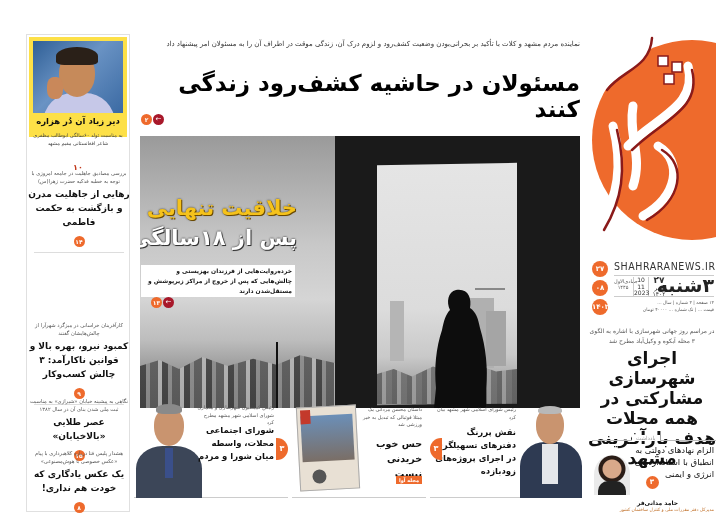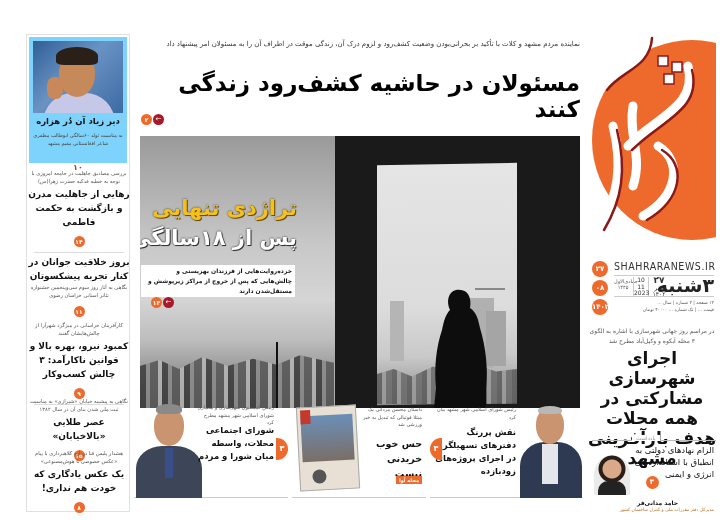--- a/index.html
+++ b/index.html
@@ -63,21 +63,21 @@
   #photo .crane { position: absolute; left: 335px; top: 152px; width: 30px; height: 2px; background: #888; }
   #photo .woman { position: absolute; left: 288px; top: 152px; width: 62px; height: 120px; }
   #photo .pole { position: absolute; left: 136px; top: 206px; width: 2px; height: 66px; background: #111; }
   #photo .title1 { position: absolute; right: 283px; top: 60px; font-size: 21px; font-weight: bold; color: #f5c21b; text-shadow: 1px 1px 0 #6b4a00, 0 0 2px #333; white-space: nowrap; }
   #photo .title2 { position: absolute; right: 283px; top: 90px; font-size: 21px; font-weight: bold; color: #fff; text-shadow: 1px 1px 0 #333, 0 0 2px #000; white-space: nowrap; }
   #photo .lead { position: absolute; right: 285px; top: 129px; width: 154px; background: #fff; font-size: 6px; font-weight: bold; line-height: 10px; padding: 1px 3px; color: #111; text-align: right; }
   #photo .ref { position: absolute; left: 11px; top: 161px; direction: ltr; }
 
   
   #left-col { left: 26px; top: 34px; width: 104px; height: 478px; background: #fff; border: 1px solid #e0e0e0; }
-  #feature { position: absolute; left: 2px; top: 2px; width: 98px; height: 126px; background: #7dd3fc; }
+  #feature { position: absolute; left: 2px; top: 2px; width: 98px; height: 100px; background: #fde047; }
   #feature .portrait { position: absolute; left: 4px; top: 4px; width: 90px; height: 72px; background: linear-gradient(135deg, #2f5f96, #6a93c4 45%, #3b6aa3); overflow: hidden; }
   #feature .portrait .face { position: absolute; left: 26px; top: 12px; width: 36px; height: 44px; border-radius: 45% 45% 50% 50%; background: #c68a5a; }
   #feature .portrait .hair { position: absolute; left: 23px; top: 6px; width: 42px; height: 18px; border-radius: 50% 50% 20% 20%; background: #2a2018; }
   #feature .portrait .shirt { position: absolute; left: 10px; top: 52px; width: 72px; height: 30px; border-radius: 30px 30px 0 0; background: #c6c8e8; }
   #feature .portrait .hand { position: absolute; left: 14px; top: 36px; width: 16px; height: 22px; border-radius: 40%; background: #c9885a; }
   #feature .name { position: absolute; left: 0; top: 79px; width: 98px; text-align: center; font-size: 8.5px; font-weight: bold; color: #111; }
   #feature .desc { position: absolute; left: 2px; top: 94px; width: 94px; text-align: center; font-size: 5px; line-height: 8px; color: #444; }
   #feature .pg-wrap { position: absolute; left: 0; top: 118px; width: 98px; text-align: center; }
   #feature .pg { background: transparent; color: #c2391b; font-size: 8px; }
   .story { position: absolute; left: 0; width: 104px; text-align: center; }
@@ -187,21 +187,21 @@
   <div class="sky-right"></div>
   <div class="tower1"></div>
   <div class="tower2"></div>
   <div class="tower3"></div>
   <div class="crane"></div>
   <div class="city-r"></div>
   <div class="pole"></div>
   <svg class="woman" viewBox="0 0 62 120">
     <path d="M28 2 C40 0, 44 10, 42 20 C48 24, 50 30, 52 40 C58 60, 60 80, 58 100 L58 120 L6 120 L8 100 C6 80, 8 60, 14 42 C16 32, 18 26, 22 22 C18 14, 20 4, 28 2 Z" fill="#0d0d0d"></path>
   </svg>
-  <div class="title1">تراژدی تنهایی</div>
+  <div class="title1">خلاقیت تنهایی</div>
   <div class="title2">پس از ۱۸سالگی</div>
   <div class="lead">خرده‌روایت‌هایی از فرزندان بهزیستی و چالش‌هایی که پس از خروج از مراکز زیرپوشش و مستقل‌شدن دارند</div>
   <div class="ref refs">
     <span class="pg">۱۳</span>
     <span class="arrow">←</span>
   </div>
 </div>
 
 <div id="left-col" class="abs">
   <div id="feature">
@@ -216,25 +216,20 @@
     <div class="pg-wrap"><span class="pg">۱۰</span></div>
   </div>
 
   <div class="story" style="top:134px">
     <div class="kicker">بررسی مصادیق جاهلیت در جامعه امروزی با توجه به خطبه فدکیه حضرت زهرا(س)</div>
     <div class="title">رهایی از جاهلیت مدرن و بازگشت به حکمت فاطمی</div>
     <span class="pg">۱۴</span>
     <div class="sep"></div>
   </div>
 
-  <div class="story" style="top:218px">
-    <div class="title">بروز خلاقیت جوانان در کنار تجربه پیشکسوتان</div>
-    <div class="kicker">نگاهی به آثار روز سوم سی‌وپنجمین جشنواره تئاتر استانی خراسان رضوی</div>
-    <span class="pg">۱۱</span>
-  </div>
 
   <div class="story" style="top:286px">
     <div class="kicker">کارآفرینان خراسانی در میزگرد شهرآرا از چالش‌هایشان گفتند</div>
     <div class="title">کمبود نیرو، بهره بالا و قوانین ناکارآمد: ۳ چالش کسب‌وکار</div>
     <span class="pg">۹</span>
     <div class="sep"></div>
   </div>
 
   <div class="story" style="top:362px">
     <div class="kicker">نگاهی به پیشینه خیابان «شیرازی» به مناسبت ثبت ملی شدن بنای آن در سال ۱۳۸۲</div>

